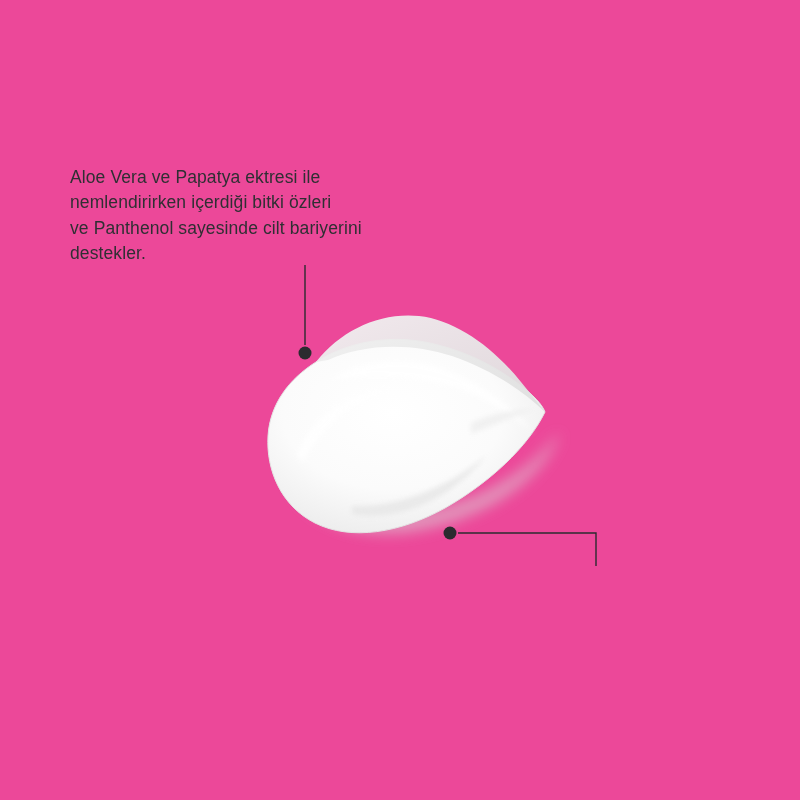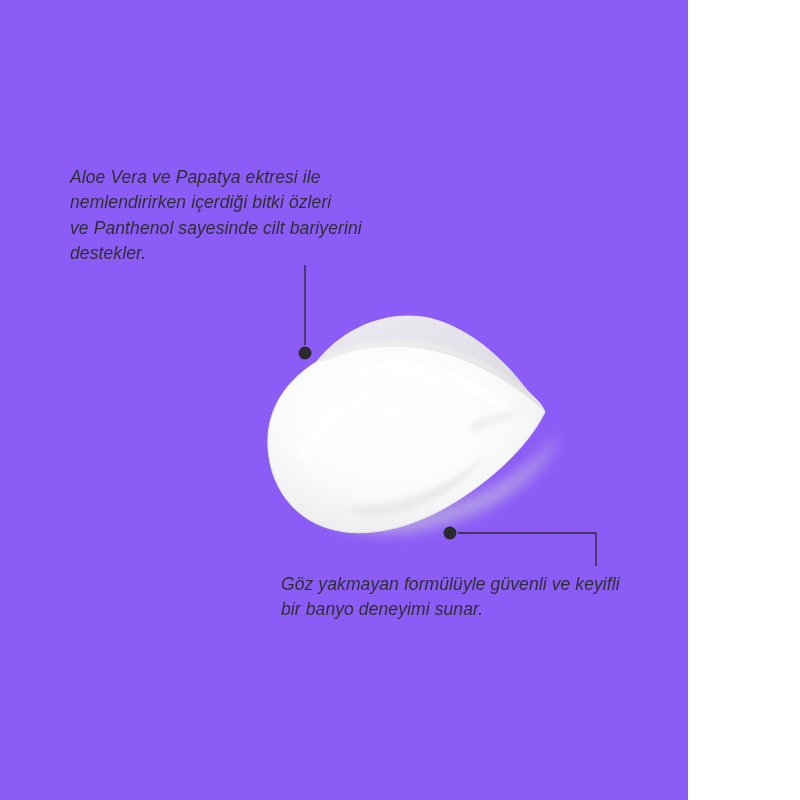--- a/index.html
+++ b/index.html
@@ -11,24 +11,23 @@
     width: 800px;
     height: 800px;
     font-family: "Liberation Sans", sans-serif;
     color: #2b2b2b;
     position: relative;
     overflow: hidden;
   }
   #stage {
     position: absolute;
     left: 0; top: 0;
-    width: 688px;
+    width: 800px;
     height: 800px;
-    background: #8b5cf6;
-    font-style: italic;
+    background: #ec4899;
   }
   .art-layer {
     position: absolute;
     left: 0; top: 0;
     width: 800px;
     height: 800px;
     pointer-events: none;
   }
   .callout-text {
     position: absolute;
@@ -106,16 +105,14 @@
 
     <circle cx="450" cy="533" r="6.5" fill="#2b2b2f"></circle>
     <path d="M458,533 L596,533 L596,566" stroke="#2b2b2f" stroke-width="1.4" fill="none"></path>
   </svg>
 
   <div class="callout-text" id="callout-top-text">Aloe Vera ve Papatya ektresi ile
 nemlendirirken içerdiği bitki özleri
 ve Panthenol sayesinde cilt bariyerini
 destekler.</div>
 
-  <div class="callout-text" id="callout-bottom-text">Göz yakmayan formülüyle güvenli ve keyifli
-bir banyo deneyimi sunar.</div>
 
 </div>
 
 </body></html>

